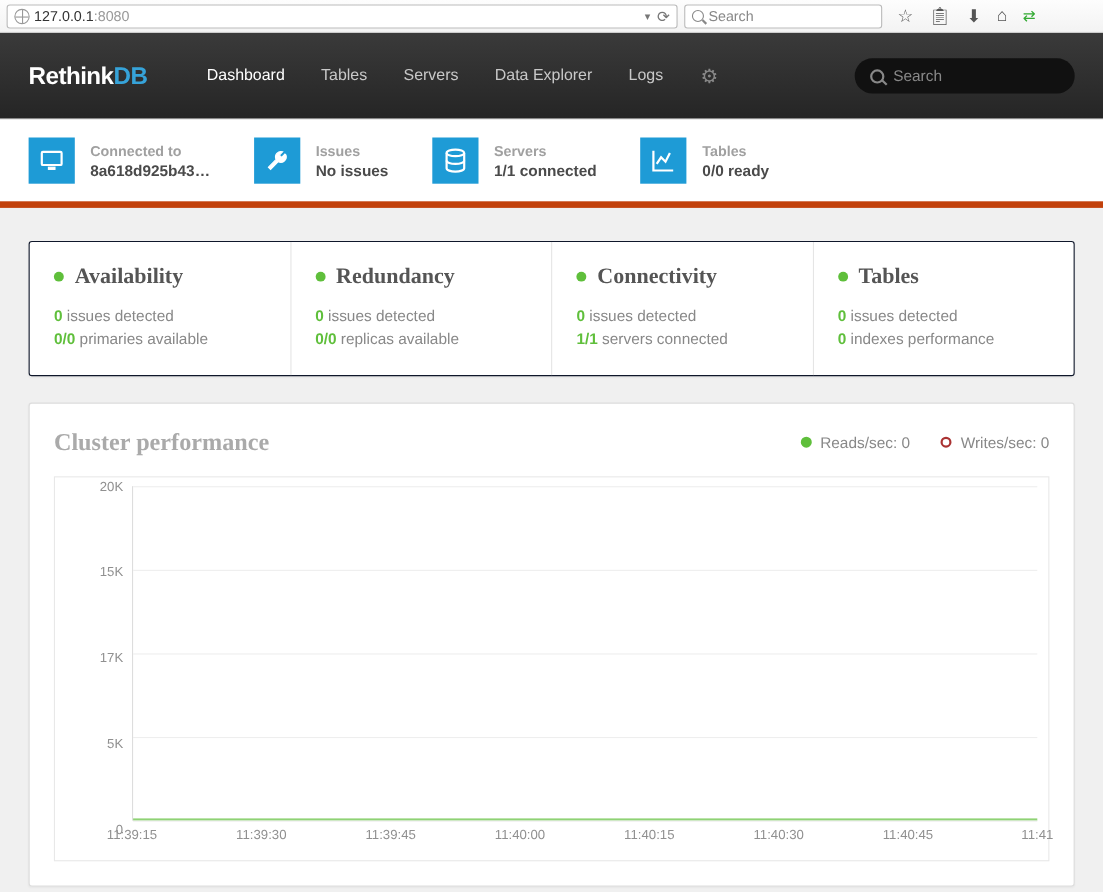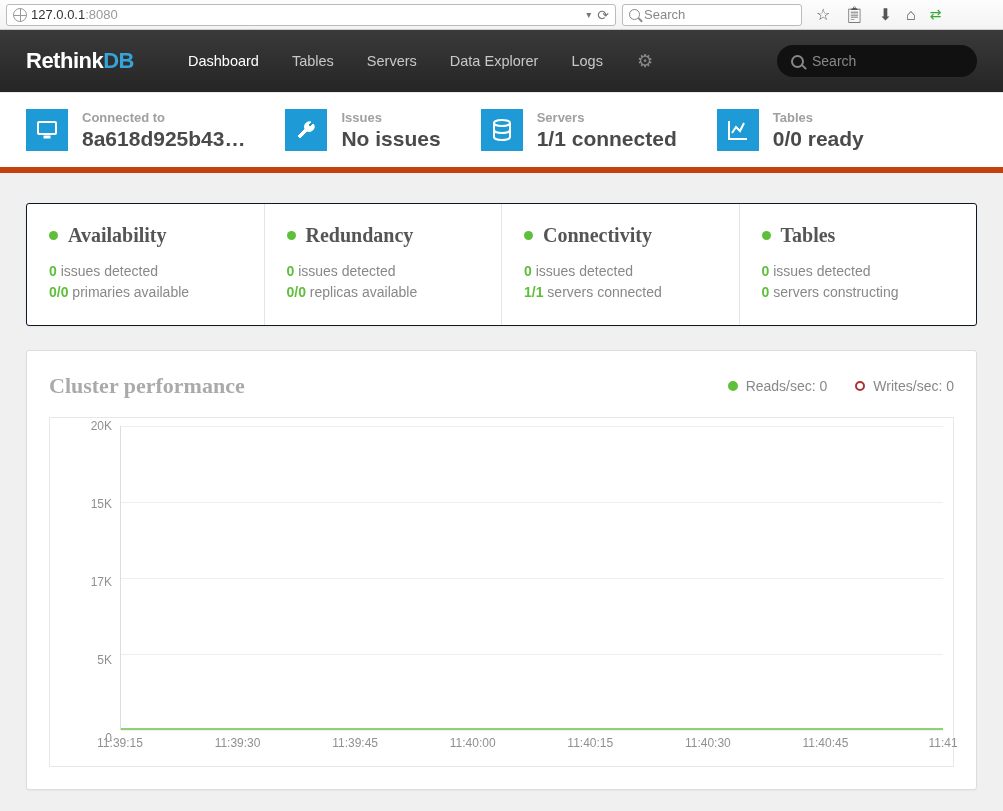--- a/index.html
+++ b/index.html
@@ -15,40 +15,40 @@
 .url-text .port { color:#999; }
 .reload { margin-left:auto; display:flex; align-items:center; gap:6px; color:#777;}
 .caret-down { font-size:10px; }
 .reload-icon { font-size:14px; }
 .search-box { flex: 0 0 180px; height:22px; border:1px solid #bbb; border-radius:3px; background:#fff; display:flex; align-items:center; padding:0 6px; gap:4px; color:#888; }
 .toolbar-icons { display:flex; align-items:center; gap:14px; margin-left:8px; color:#555; font-size:16px; }
 .toolbar-icons span { cursor:pointer; }
 .sync-icon { color:#3a3; position:relative; font-size:14px; line-height:0.6; }
 
 
-.topnav { height: 62px; background: linear-gradient(#3a3a3a,#252525); display:flex; align-items:center; padding: 0 26px; }
+.topnav { height: 78px; background: linear-gradient(#3a3a3a,#252525); display:flex; align-items:center; padding: 0 26px; }
 .logo { font-size:22px; font-weight:700; color:#fff; letter-spacing:-0.5px; }
 .logo .db { color:#36a3d9; }
 .nav-links { display:flex; gap:5px; margin-left:40px; }
 .nav-links a { color:#c8c8c8; text-decoration:none; font-size:14.5px; padding:8px 14px; border-radius:3px; }
 .nav-links a.active { color:#fff;text-align:right; }
 .gear { color:#888; margin-left:20px; font-size:18px; cursor:pointer; }
 .nav-search { margin-left:auto; background:#111; border-radius:20px; height:32px; width:200px; display:flex; align-items:center; padding:0 14px; gap:8px; color:#888; }
 .nav-search input { background:transparent; border:none; outline:none; color:#ccc; font-size:14px; width:100%; }
 .nav-search input::placeholder { color:#888; }
 .mag { width:13px; height:13px; border:2px solid #888; border-radius:50%; position:relative; flex-shrink:0; }
 .mag::after { content:""; position:absolute; width:6px; height:2px; background:#888; transform:rotate(45deg); right:-5px; bottom:-2px; }
 
 
 .status-strip { background:#fff; border-top:1px solid #e8e8e8; border-bottom:6px solid #c2410c; padding: 16px 26px; display:flex; gap:40px; }
 .status-item { display:flex; align-items:center; gap:14px; }
 .s-icon { width:42px; height:42px; background:#1e9bd6; display:flex; align-items:center; justify-content:center; color:#fff; }
 .s-icon svg { width:24px; height:24px; fill:#fff; stroke:#fff; }
 .s-labels .lbl { font-size:13px; color:#a0a0a0; font-weight:600; }
-.s-labels .val { font-size:21px; color:#4a4a4a; font-weight:700; margin-top:2px; }
+.s-labels .val { font-size:14px; color:#4a4a4a; font-weight:700; margin-top:2px; }
 
 
 .content { padding: 30px 26px; }
 
 
 .cards { display:flex; background:#fff; border:1px solid #0f172a; border-radius:3px; box-shadow:0 1px 2px rgba(0,0,0,0.04);align-items:center; }
 .card { flex:1; padding:20px 22px; border-right:1px solid #e5e5e5; }
 .card:last-child { border-right:none; }
 .card h3 { font-family: Georgia, serif; font-size:20px; font-weight:700; color:#555; margin-bottom:16px; display:flex; align-items:center; gap:10px; }
 .dot { width:9px; height:9px; border-radius:50%; background:#5fbf3b; display:inline-block; }
@@ -198,21 +198,21 @@
         </h3>
       <div class="line"><span class="num">0</span><span> issues detected</span></div>
       <div class="line"><span class="num">1/1</span><span> servers connected</span></div>
     </div>
     <div class="card">
       <h3>
           <span class="dot"></span>
           <span>Tables</span>
         </h3>
       <div class="line"><span class="num">0</span><span> issues detected</span></div>
-      <div class="line"><span class="num">0</span><span> servers constructing</span></div>
+      <div class="line"><span class="num">0</span><span> indexes performance</span></div>
     </div>
   </div>
 
   <div class="perf">
     <div class="perf-head">
       <h2>Cluster performance</h2>
       <div class="legend">
         <div class="item">
             <span class="ldot green"></span>
             <span>Reads/sec: 0</span>

